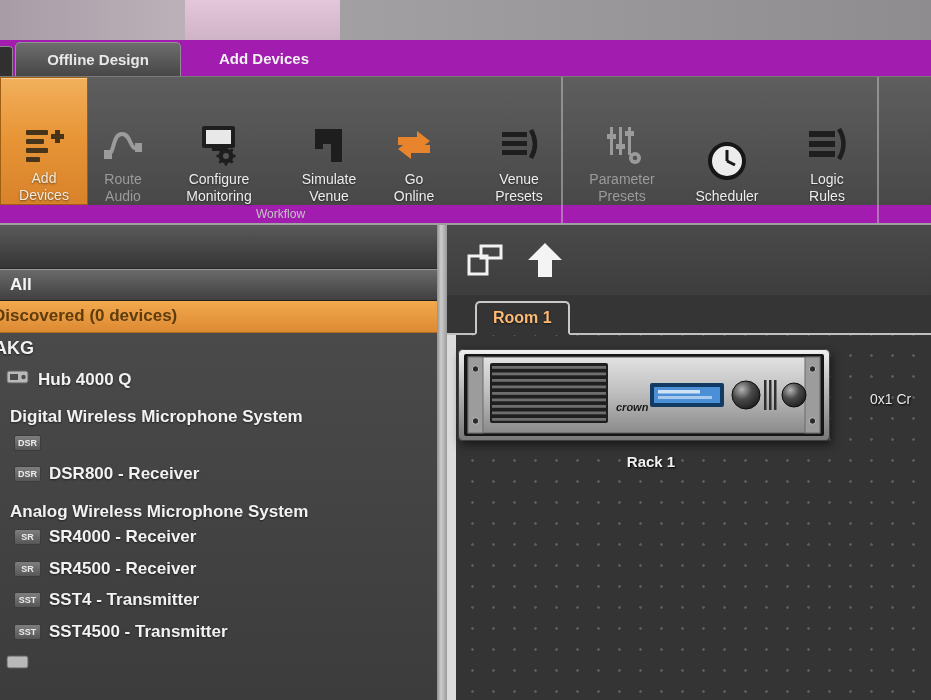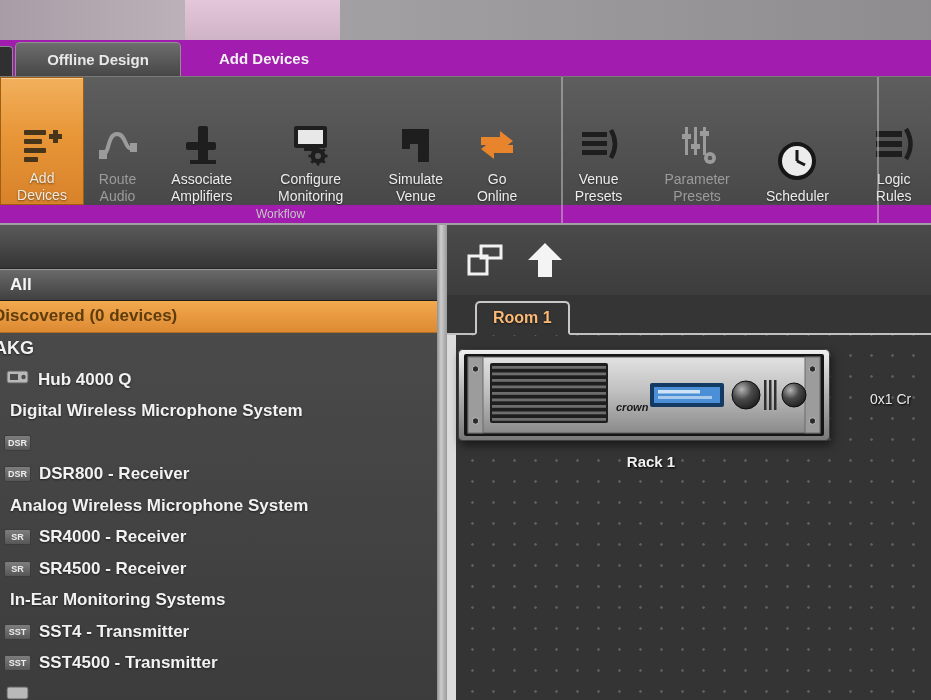--- a/index.html
+++ b/index.html
@@ -48,22 +48,22 @@
   .tree-top { height:44px; background:linear-gradient(180deg,#5a5a5a,#353535); border-bottom:1px solid #262626; }
   .allbar { height:32px; background:linear-gradient(180deg,#6a6a6a,#404040); border-top:1px solid #9a9a9a; border-bottom:1px solid #1f1f1f;
     display:flex; align-items:center; color:#f4f4f4; font-weight:bold; font-size:17px; padding-left:10px; }
   .rows { flex:1; overflow:hidden; }
   .row { height:31.5px; display:flex; align-items:center; gap:8px; overflow:hidden; white-space:nowrap;
     color:#f2f2f2; font-size:17px; font-weight:700; text-shadow:0 1px 2px rgba(0,0,0,.55); }
   .row.r-disc { background:linear-gradient(180deg,#f3a94e,#dd8a33); border-bottom:1px solid #b06f1e;
     color:#5e3c0c; text-shadow:none; }
   .row.r-disc .rowlbl { margin-left:-7px; }
   .row.r-brand { font-size:18px; } .row.r-brand .rowlbl { margin-left:-6px; }
-  .row.r-cat { padding-left:10px; }
-  .badge { margin-left:4px; width:27px; height:16px; border-radius:2px; flex:0 0 auto;
+  .row.r-cat { padding-left:10px;align-items:flex-end; }
+  .badge { margin-left:14px; width:27px; height:16px; border-radius:2px; flex:0 0 auto;
     background:linear-gradient(180deg,#7e7e7e,#565656); border:1px solid #3c3c3c;
     color:#ececec; font-size:9px; font-weight:bold; display:flex; align-items:center; justify-content:center;
     text-shadow:none; }
   .hubicon { margin-left:6px; flex:0 0 auto; }
   .row.r-part { height:24px; align-items:flex-start; padding-top:6px; }
 
   
   .divider { width:10px; background:linear-gradient(90deg,#8f8f8f,#cdcdcd 40%,#9a9a9a); }
 
   
@@ -122,31 +122,20 @@
           <svg width="44" height="44" viewBox="0 0 44 44">
             <path d="M7,32 C14,32 11,12 21,12 C31,12 28,30 38,26" fill="none" stroke="#9b9b9b" stroke-width="4"></path>
             <rect x="3" y="28" width="8" height="9" fill="#9b9b9b"></rect>
             <rect x="34" y="21" width="7" height="9" fill="#9b9b9b"></rect>
           </svg>
         </span>
         <div class="rlbl">Route</div>
         <div class="rlbl">Audio</div>
       </div>
 
-      <div class="rbtn w100">
-        <span class="ricon">
-          <svg width="44" height="44" viewBox="0 0 44 44">
-            <rect x="18" y="4" width="10" height="36" rx="2" fill="#1e1e1e"></rect>
-            <rect x="6" y="20" width="30" height="8" rx="2" fill="#1e1e1e"></rect>
-            <rect x="10" y="38" width="26" height="4" fill="#1e1e1e"></rect>
-          </svg>
-        </span>
-        <div class="rlbl">Associate</div>
-        <div class="rlbl">Amplifiers</div>
-      </div>
 
       <div class="rbtn w116">
         <span class="ricon">
           <svg width="44" height="44" viewBox="0 0 44 44">
             <rect x="5" y="4" width="33" height="22" rx="2" fill="#1e1e1e"></rect>
             <rect x="9" y="8" width="25" height="14" fill="#e8e8e8"></rect>
             <rect x="15" y="26" width="13" height="3" fill="#1e1e1e"></rect>
             <g fill="#1e1e1e">
               <circle cx="29" cy="34" r="7.5"></circle>
               <rect x="27.6" y="24.5" width="2.8" height="4" transform="rotate(0 29 34)"></rect>
@@ -303,23 +292,20 @@
         <div class="row r-dev">
           <span class="badge">SR</span>
           <span>SR4000 - Receiver</span>
         </div>
 
         <div class="row r-dev">
           <span class="badge">SR</span>
           <span>SR4500 - Receiver</span>
         </div>
 
-        <div class="row r-cat">
-          <span>In-Ear Monitoring Systems</span>
-        </div>
 
         <div class="row r-dev">
           <span class="badge">SST</span>
           <span>SST4 - Transmitter</span>
         </div>
 
         <div class="row r-dev">
           <span class="badge">SST</span>
           <span>SST4500 - Transmitter</span>
         </div>

